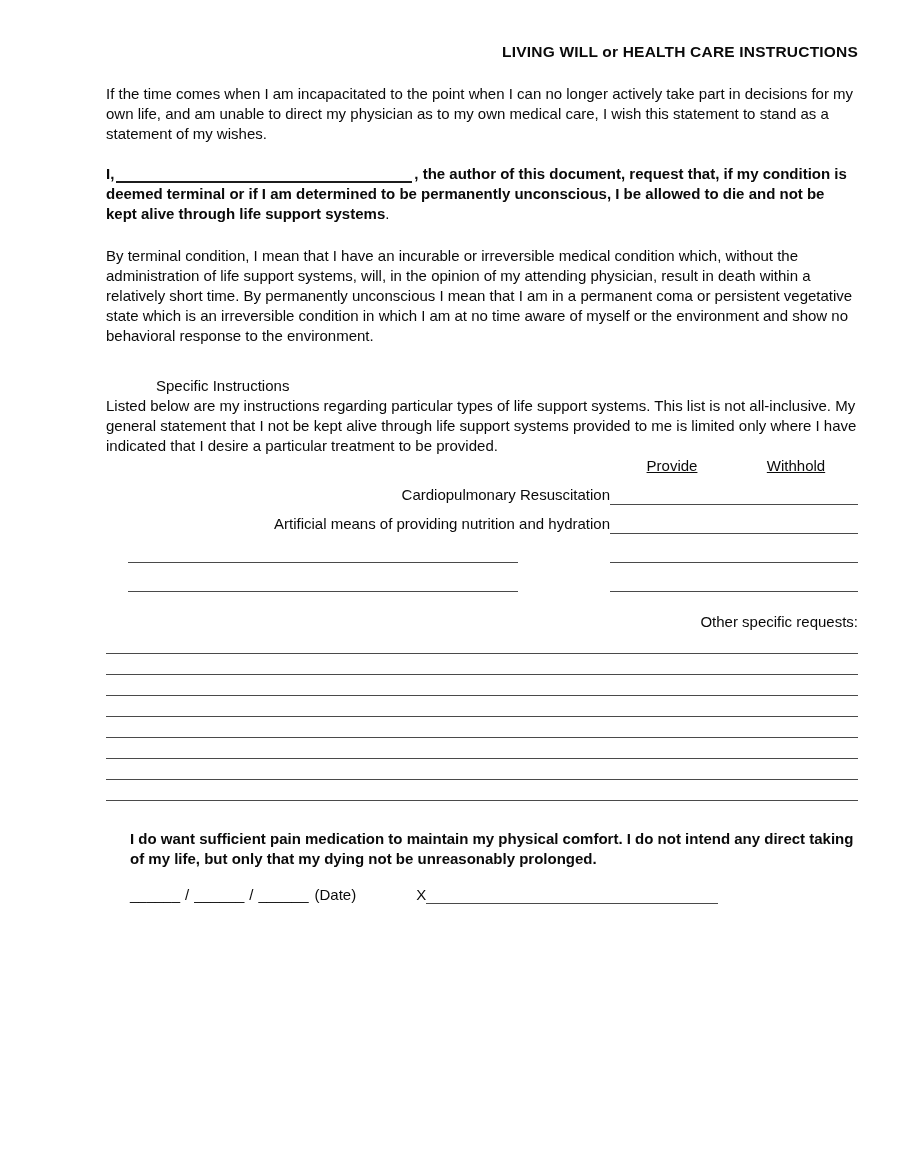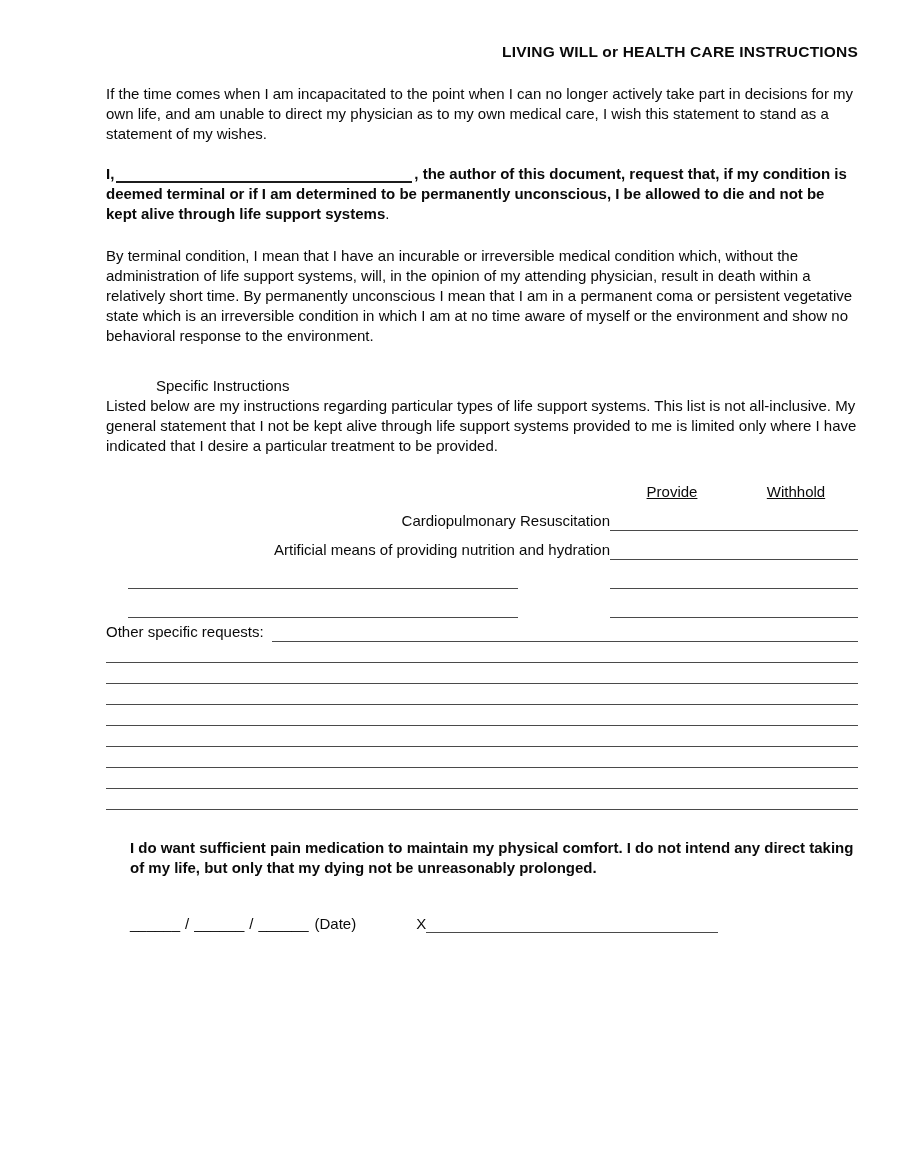--- a/index.html
+++ b/index.html
@@ -18,42 +18,42 @@
   .p-terminal { margin-top:22px; }
 
   .name-blank {
     display:inline-block; width:296px; height:12px;
     border-bottom:2px solid #1c1c1c; vertical-align:-4px; margin:0 2px;
   }
   .regular-weight { font-weight:normal; }
 
   .si-heading { margin-top:30px; padding-left:50px; }
 
-  .tbl { margin-top:26px; }
+  .tbl { }
   .tbl-header { display:flex; }
   .tbl-header .spacer { flex:1; }
   .resp-head { width:248px; display:flex; }
   .resp-head span { width:124px; text-align:center; text-decoration:underline; }
 
   .tbl-row { display:flex; align-items:flex-end; height:29px;text-align:right; }
   .tbl-row .label { flex:1; padding-left:30px; }
   .resp-line { width:248px; height:0; border-bottom:1.5px solid #4a4a4a; }
   .row-write-in { margin-left:22px; width:390px; height:0; border-bottom:1.5px solid #4a4a4a; }
   .tbl-row .gap { flex:1; }
 
-  .other-row { display:flex; align-items:flex-end; margin-top:4px; }
+  .other-row { display:flex; align-items:flex-end; margin-top:20px;flex-direction:column; }
   .other-row .label { white-space:nowrap; }
   .fill-line { flex:1; border-bottom:1.5px solid #4a4a4a; margin-left:8px; height:0; }
 
   .blank-line { height:20px; border-bottom:1.5px solid #4a4a4a; }
 
   .p-pain  { margin-top:28px; font-weight:bold;margin-left:24px; }
   .p-sound { margin-top:24px; padding-left:25px; }
 
-  .sig-row { margin-top:36px; padding-left:24px; white-space:nowrap; }
+  .sig-row { margin-top:16px; padding-left:24px; white-space:nowrap; }
   .sig-row .sep { margin:0 5px; }
   .sig-row .date-label { margin-left:6px; }
   .sig-x { margin-left:60px; }
   .sig-line {
     display:inline-block; width:292px; height:12px;
     border-bottom:1.5px solid #4a4a4a; vertical-align:-4px;
   }
 </style>
 </head>
 <body>

